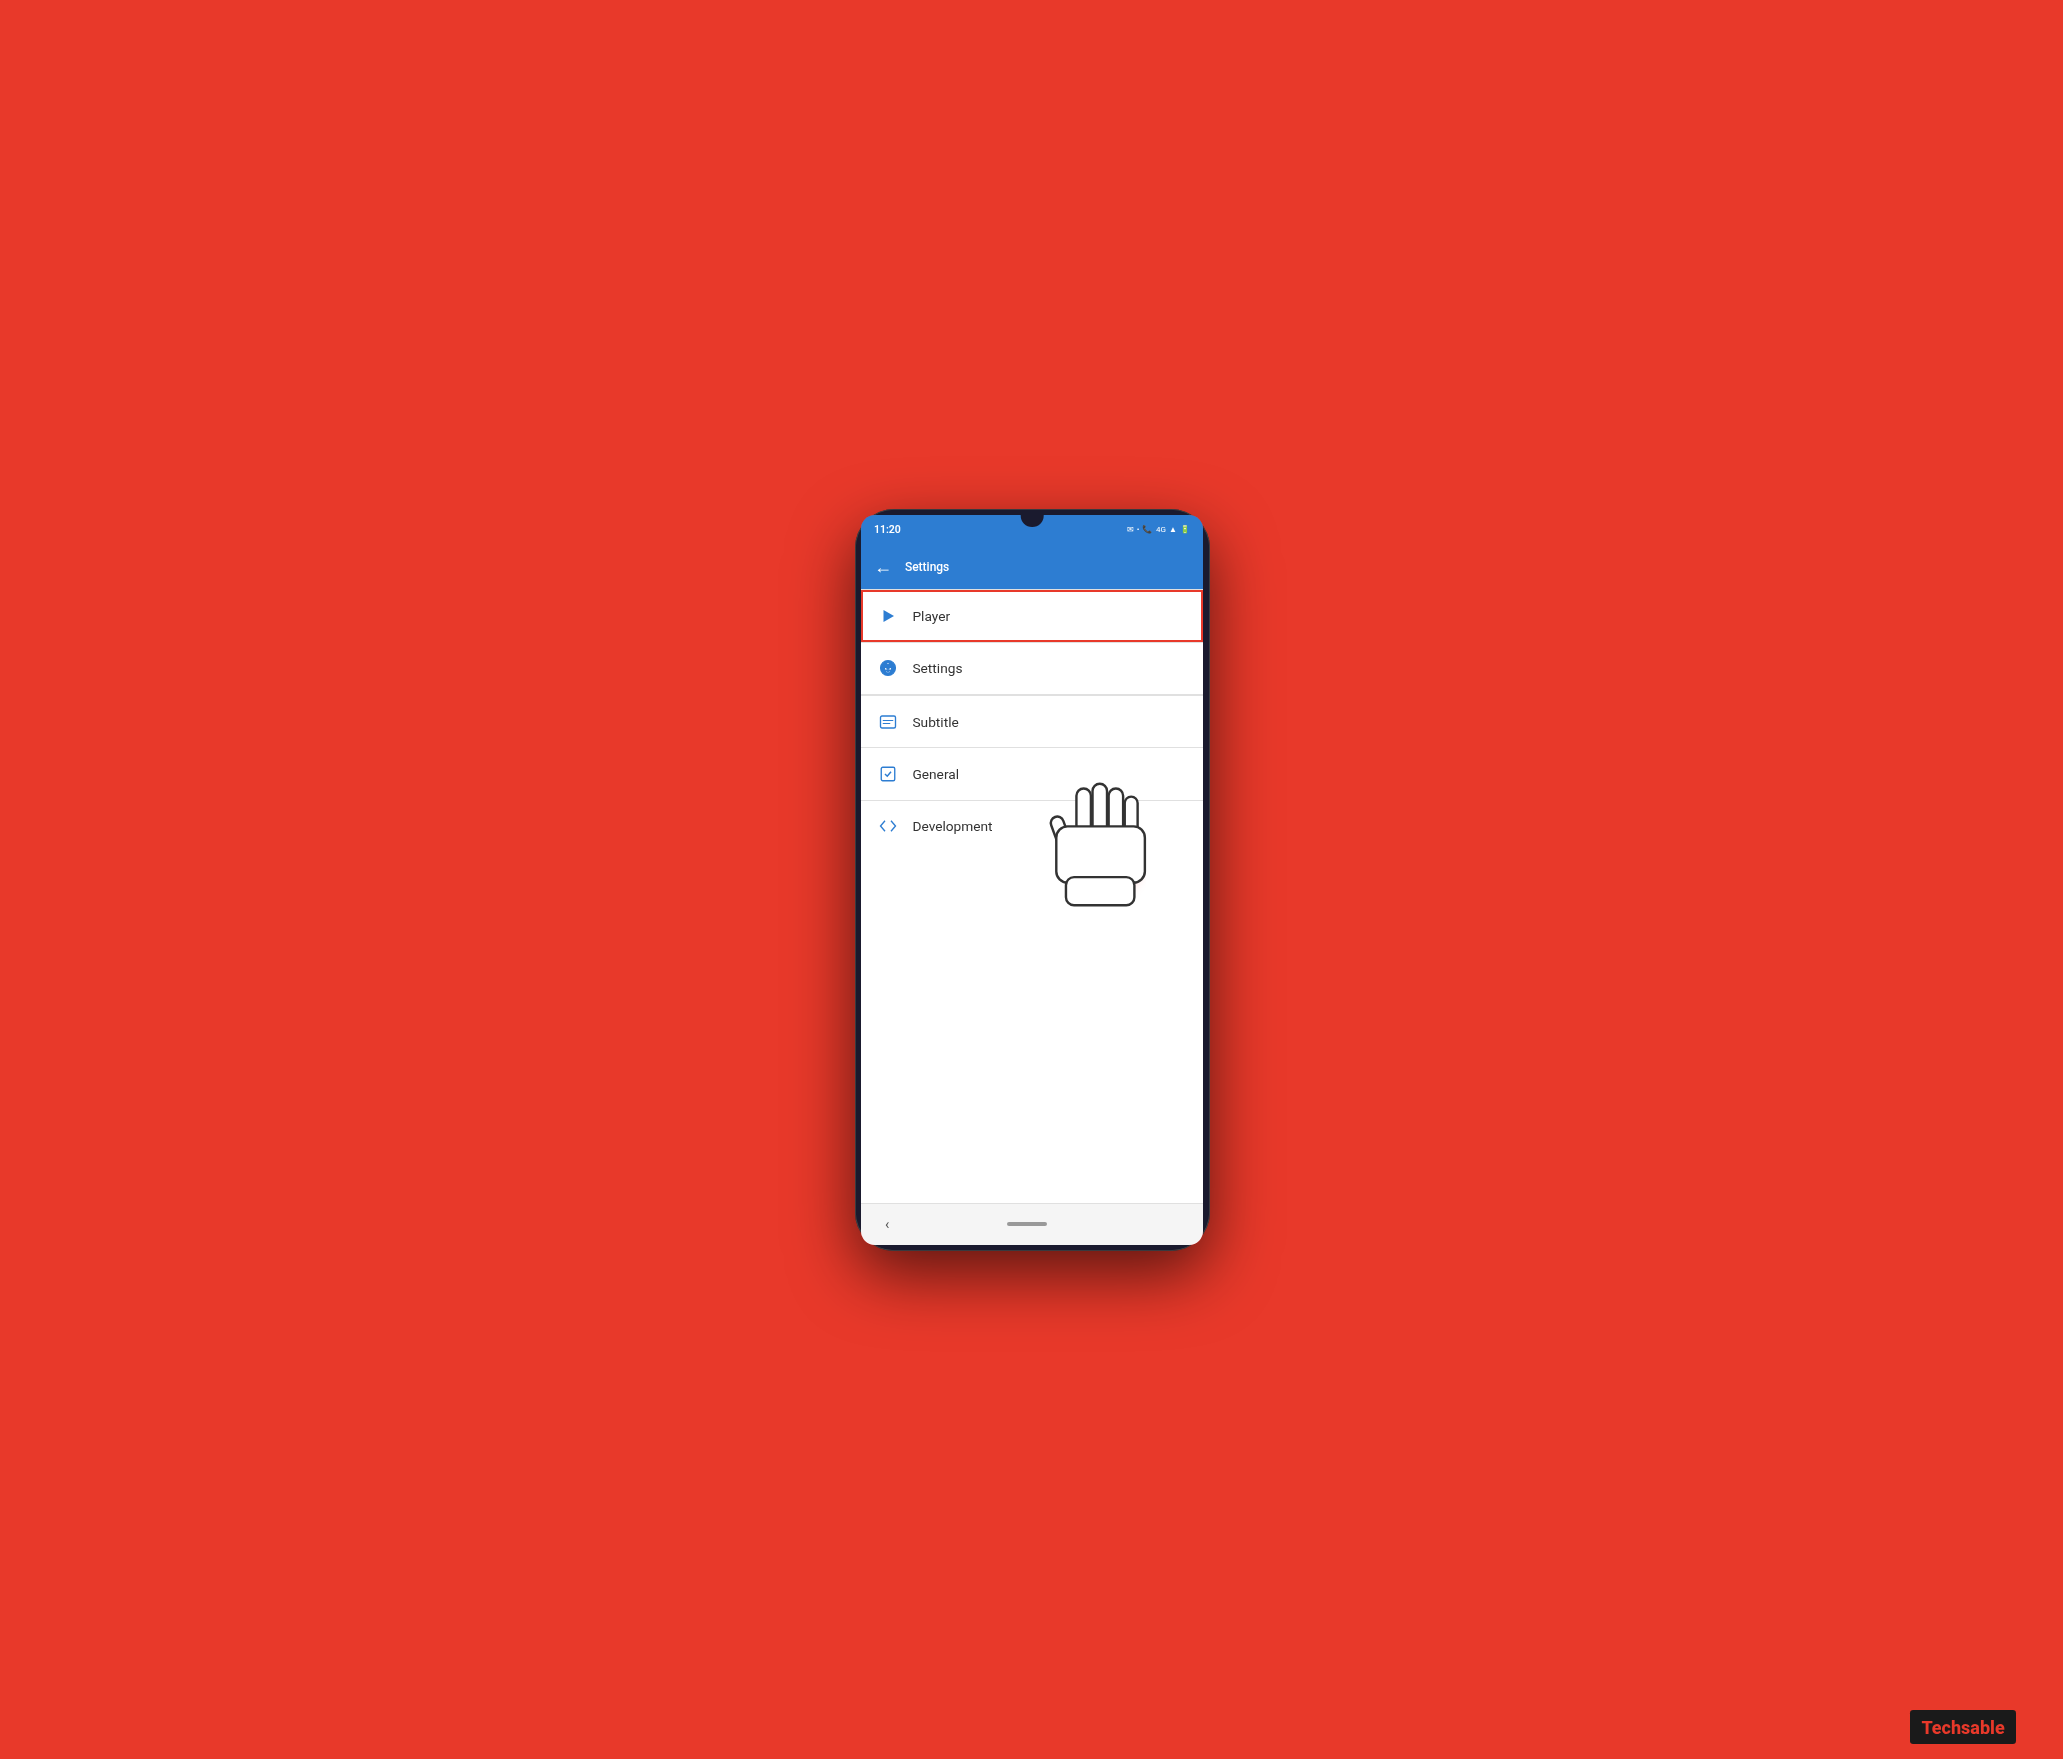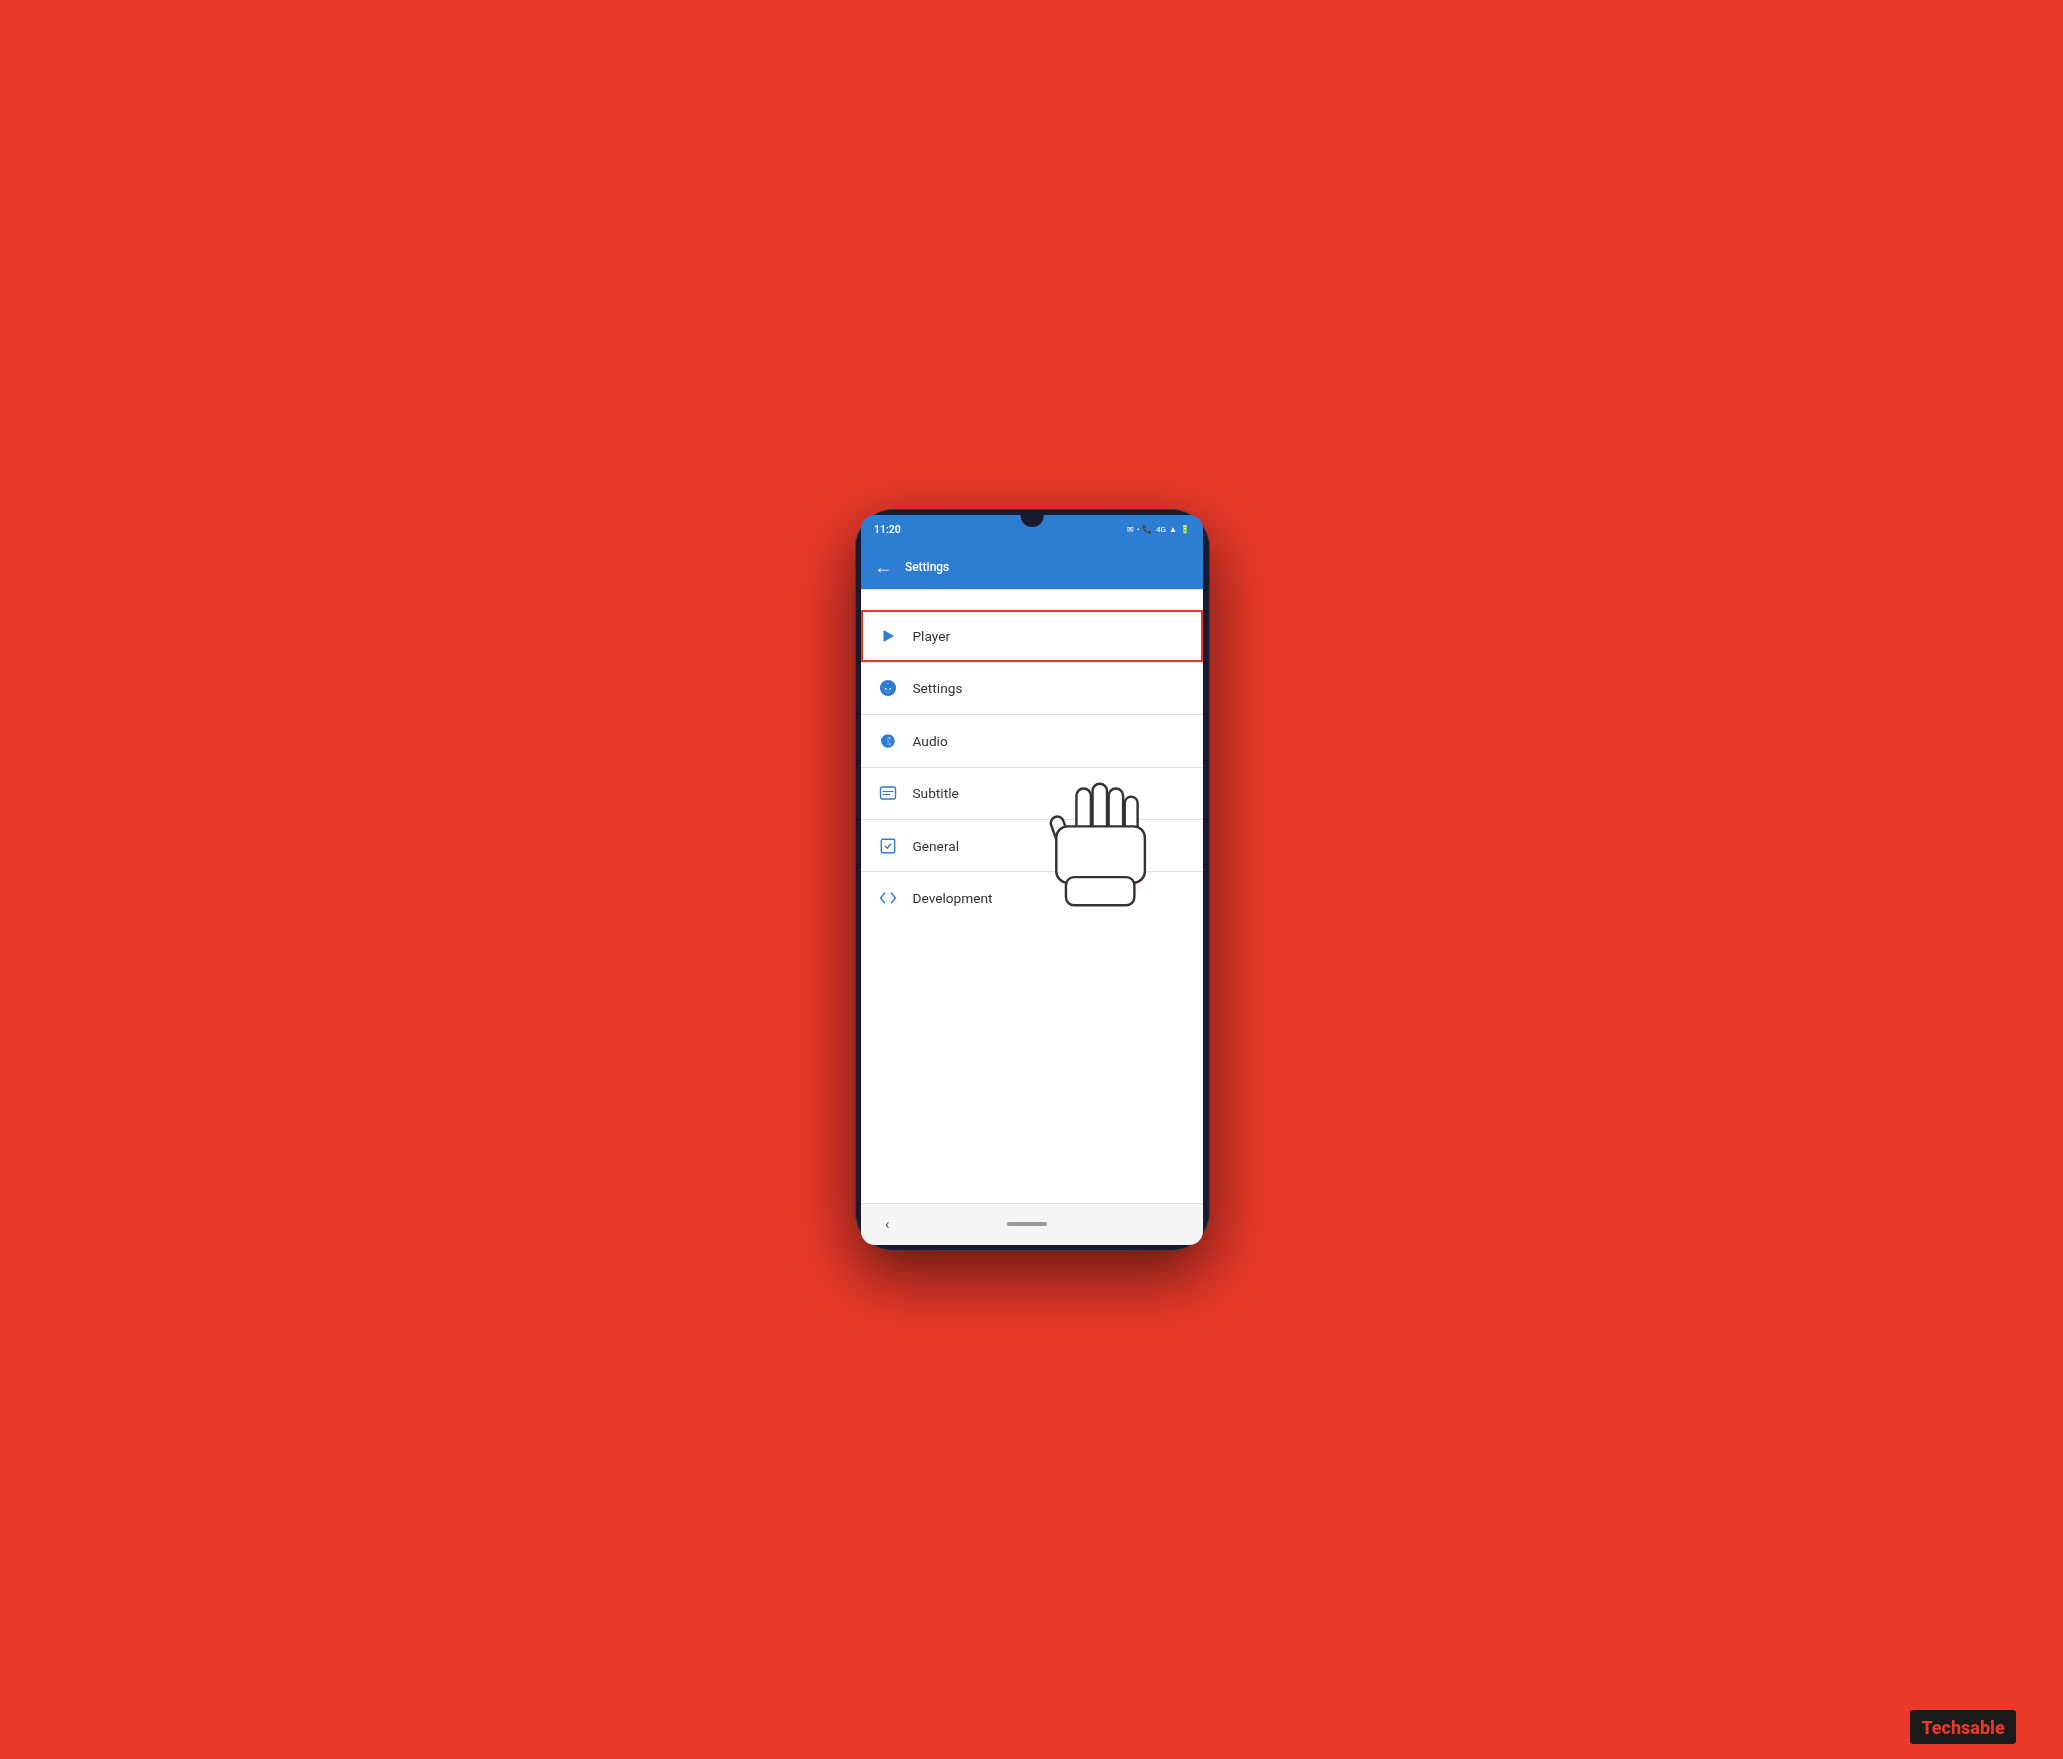--- a/index.html
+++ b/index.html
@@ -111,21 +111,20 @@
       padding: 14.5px 16px;
       gap: 13px;
       cursor: pointer;
       position: relative;
     }
 
     .menu-item.highlighted {
       background: #fff;
       outline: 2.4px solid #e8392a;
       outline-offset: -2.4px;
-      margin-top: 20px;
     }
 
     .menu-icon {
       width: 22.6px;
       height: 22.6px;
       display: flex;
       align-items: center;
       justify-content: center;
       color: #2d7dd2;
       font-size: 16px;
@@ -248,31 +247,20 @@
             <circle cx="12" cy="8" r="1" fill="#2d7dd2"></circle>
             <line x1="9" y1="12" x2="15" y2="12" stroke="#2d7dd2" stroke-width="1.5"></line>
             <path d="M12 15 L12 12" stroke="#2d7dd2" stroke-width="1.5"></path>
           </svg>
         </div>
         <span class="menu-label">Settings</span>
       </div>
 
       <div class="divider"></div>
 
-      <div class="menu-item">
-        <div class="menu-icon">
-          <svg width="18" height="18" viewBox="0 0 24 24" fill="#2d7dd2">
-            <path d="M12 3c-4.97 0-9 4.03-9 9s4.03 9 9 9 9-4.03 9-9-4.03-9-9-9zm-1 14H9V7h2v10zm4 0h-2V7h2v10z"></path>
-            <path d="M9 5l-1 2 -5 2 v4 l5 2 1 2 h2 V5 z" fill="#2d7dd2"></path>
-            <path d="M6 9 L6 15 L10 18 L10 6 Z" fill="#2d7dd2"></path>
-            <path d="M13 8.5 Q16 12 13 15.5" fill="none" stroke="#2d7dd2" stroke-width="1.8"></path>
-          </svg>
-        </div>
-        <span class="menu-label">Audio</span>
-      </div>
 
       <div class="divider"></div>
 
       <div class="menu-item">
         <div class="menu-icon">
           <svg width="18" height="18" viewBox="0 0 24 24" fill="#2d7dd2">
             <rect x="2" y="4" width="20" height="16" rx="2" fill="none" stroke="#2d7dd2" stroke-width="1.8"></rect>
             <line x1="5" y1="10" x2="19" y2="10" stroke="#2d7dd2" stroke-width="1.5"></line>
             <line x1="5" y1="14" x2="15" y2="14" stroke="#2d7dd2" stroke-width="1.5"></line>
           </svg>

